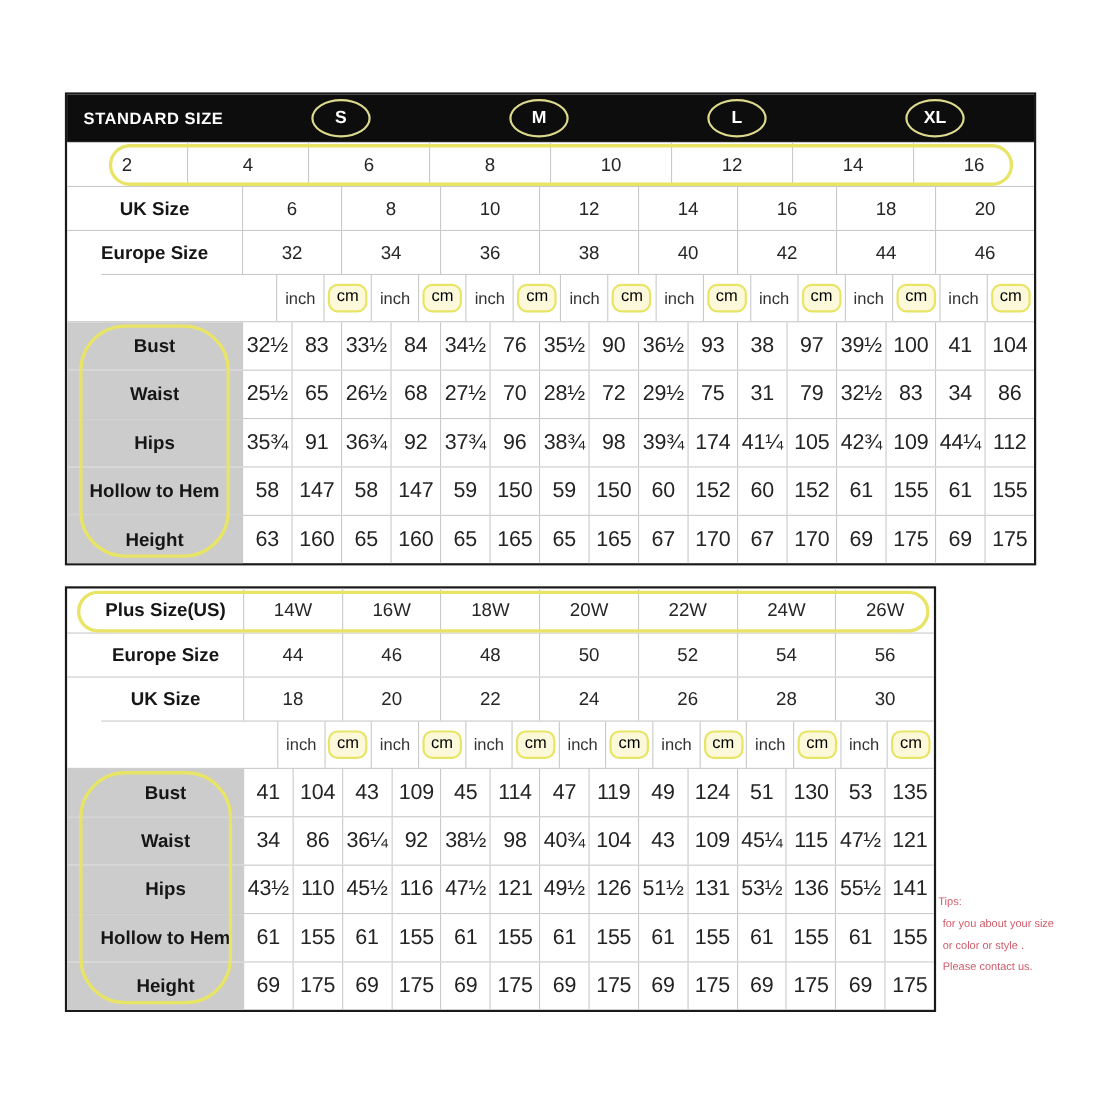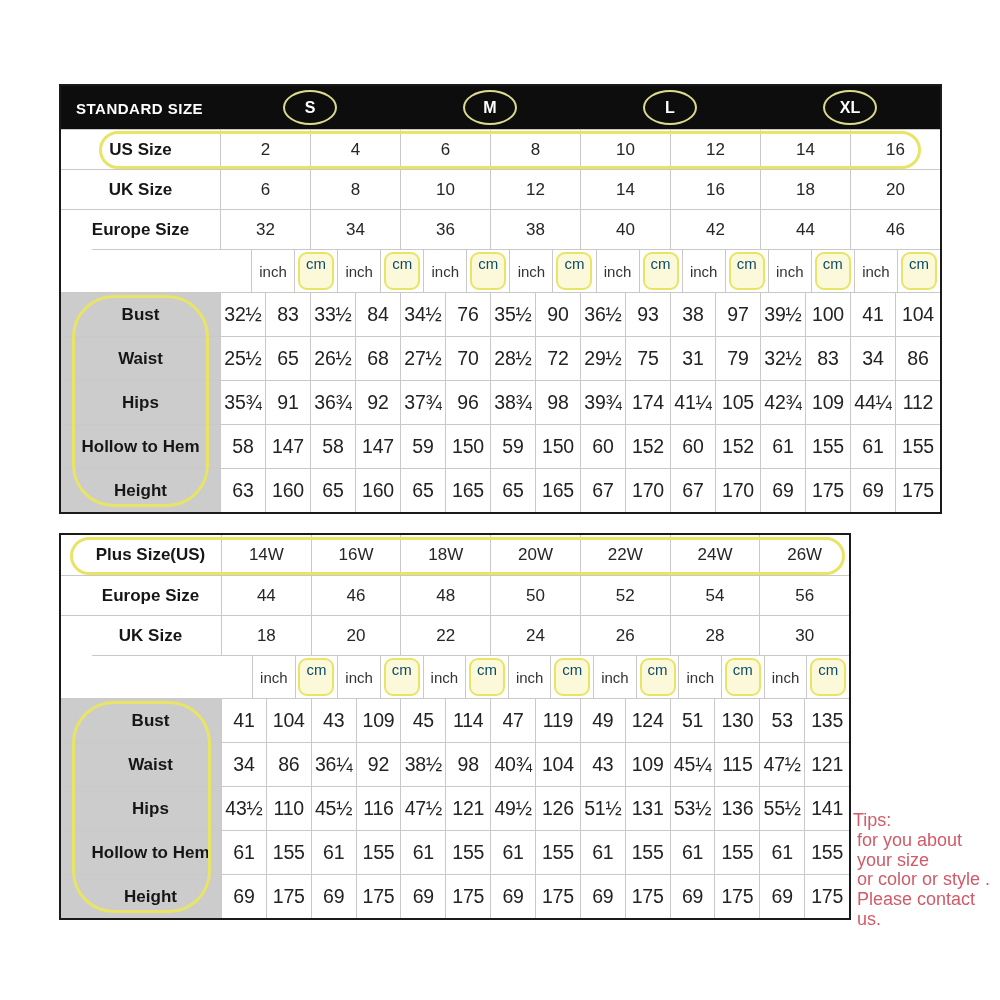--- a/index.html
+++ b/index.html
@@ -46,36 +46,36 @@
   .size-cell { flex: 1 1 0; font-size: 17px; }
   .unit-row { height: 43px; margin-left: 31px; }
   .unit-cell { flex: 1 1 0; font-size: 15px; color: #333; }
   .meas-row { height: 44px; }
   .meas-cell { flex: 1 1 0; font-size: 19.5px; letter-spacing: -0.2px; color: #232323; }
   .meas-label { background: var(--label-bg, #cbcbcb); }
 
   .cm-badge {
     display: inline-block; border: 2.5px solid var(--highlight, #e8e466);
     background: var(--cm-fill, #fbf9d9); border-radius: 9px;
-    padding: 2px 6px 15px; font-size: 15px; color: #0c4a6e; line-height: 1.1;
+    padding: 2px 6px 3px; font-size: 15px; color: #000000; line-height: 1.1;
   }
 
   
   .overlay {
     position: absolute; pointer-events: none;
     border: 3px solid var(--highlight, #e8e466); background: transparent;
   }
   #us-oval         { left: 38px;  top: 45px;  width: 822px; height: 38px;  border-radius: 19px; }
   #std-label-ring  { left: 11px;  top: 209px; width: 137px; height: 212px; border-radius: 42px; border-width: 3.5px; }
   #plus-oval       { left: 9px;   top: 2px;   width: 775px; height: 38px;  border-radius: 19px; }
   #plus-label-ring { left: 11px;  top: 166px; width: 139px; height: 212px; border-radius: 42px; border-width: 3.5px; }
 
   
   .tips { position: absolute; left: 853px; top: 811px; width: 145px;
-          color: var(--tips-text, #d05b69); font-size: 18px; line-height: 19.8px; }
+          color: var(--tips-text, #d05b69); font-size: 10px; line-height: 19.8px; }
   .tips-line { margin-left: 4px; }
 </style>
 </head>
 <body>
 
 <div class="canvas">
 
   <section class="size-table standard" id="standard-table">
     <div class="bar">
       <span class="bar-title">STANDARD SIZE</span>
@@ -87,21 +87,20 @@
         </span>
       <span class="grp-ellipse e2">
           <span>L</span>
         </span>
       <span class="grp-ellipse e3">
           <span>XL</span>
         </span>
     </div>
     <div class="grid">
         <div class="row size-row">
-          <div class="cell label-cell">US Size</div>
           <div class="cell size-cell">2</div>
           <div class="cell size-cell">4</div>
           <div class="cell size-cell">6</div>
           <div class="cell size-cell">8</div>
           <div class="cell size-cell">10</div>
           <div class="cell size-cell">12</div>
           <div class="cell size-cell">14</div>
           <div class="cell size-cell">16</div>
         </div>
         <div class="row size-row">

